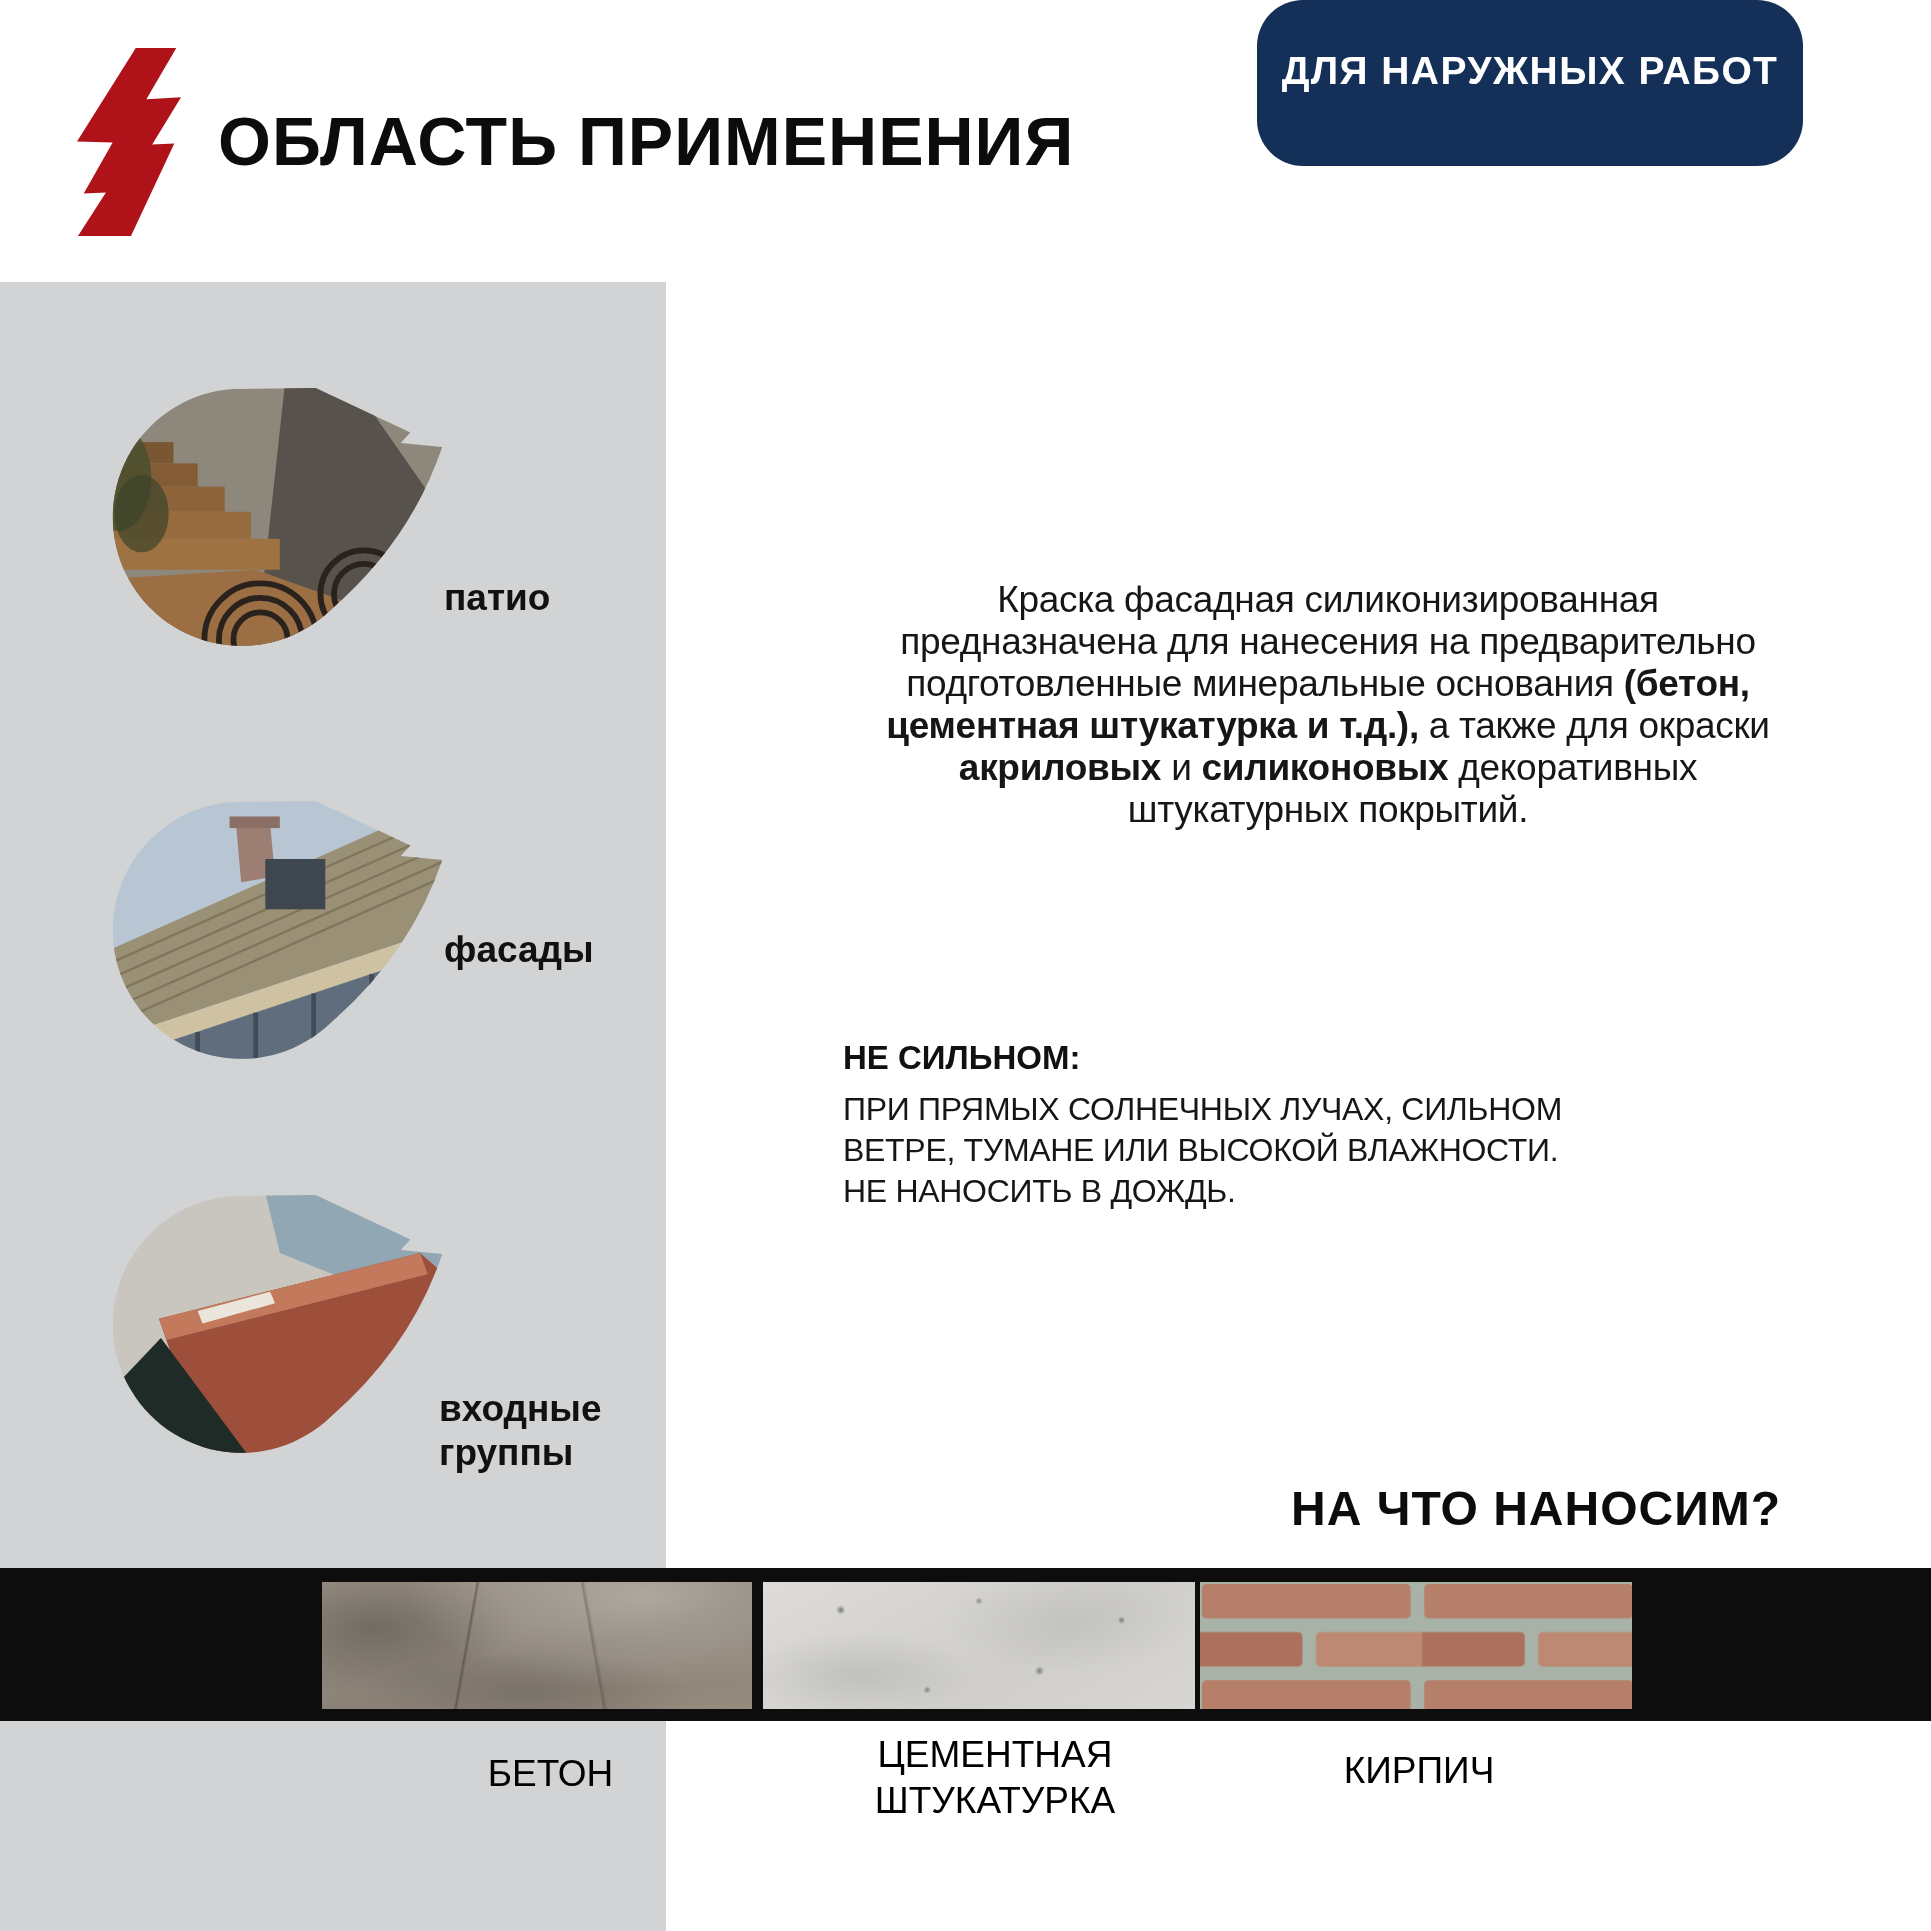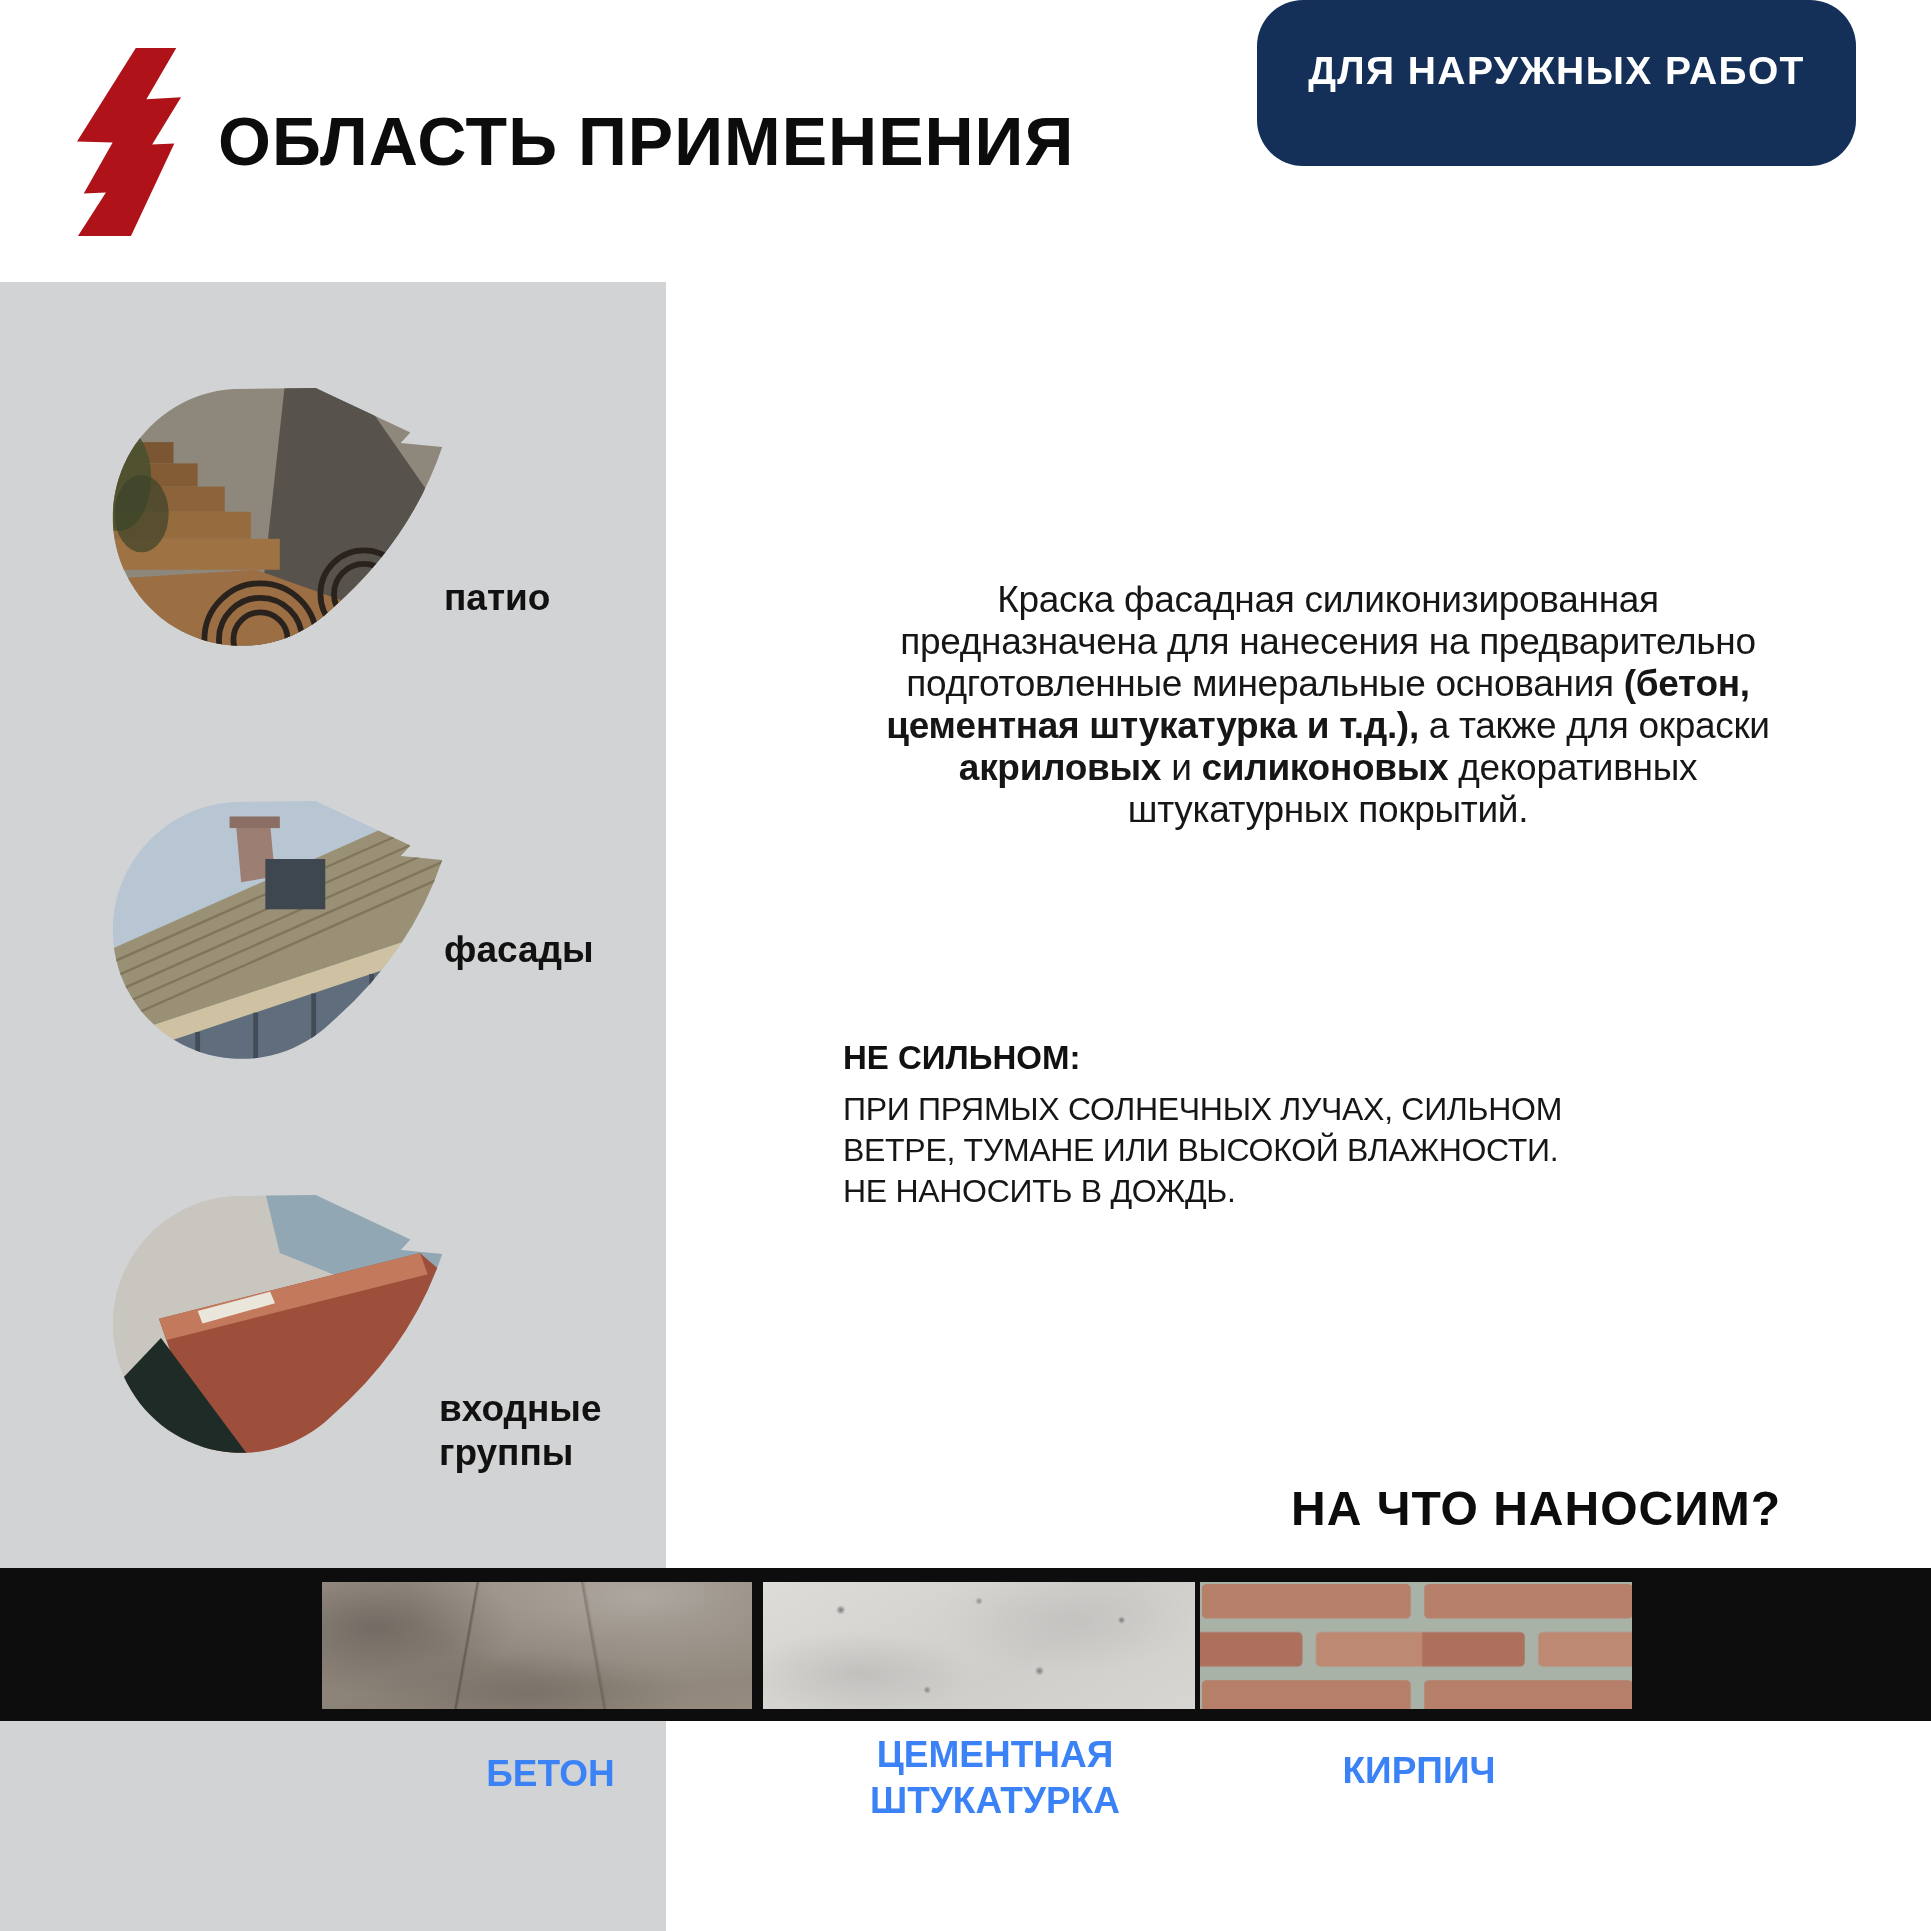--- a/index.html
+++ b/index.html
@@ -5,21 +5,21 @@
   :root{
     --accent:#b0121a; --navy:#143058; --gray:#d2d3d4; --black:#0d0d0d; --ink:#141414;
   }
   html,body{margin:0;padding:0;}
   body{width:1931px;height:1931px;background:#fff;font-family:"Liberation Sans",sans-serif;color:var(--ink);}
   .page{position:relative;width:1931px;height:1931px;overflow:hidden;background:#fff;}
 
   
   .logo{position:absolute;left:77px;top:46px;width:106px;height:193px;}
   .title{position:absolute;left:218px;top:102px;font-size:68px;font-weight:bold;letter-spacing:1px;color:#0c0c0c;white-space:nowrap;margin:0;}
-  .badge{position:absolute;left:1257px;top:0;width:599px;height:166px;background:var(--navy);
+  .badge{position:absolute;left:1257px;top:0;width:546px;height:166px;background:var(--navy);
          border-radius:0 0 46px 46px;border-top-left-radius:46px;border-top-right-radius:46px;
          display:flex;align-items:center;justify-content:center;padding-bottom:25px;box-sizing:border-box;}
   .badge span{color:#fff;font-size:39px;font-weight:bold;letter-spacing:1.4px;white-space:nowrap;}
 
   
   .sidebar{position:absolute;left:0;top:282px;width:666px;height:1649px;background:var(--gray);}
   .app-photo{position:absolute;left:101px;width:348px;height:266px;}
   .app-photo.p1{top:386px;} .app-photo.p2{top:799px;} .app-photo.p3{top:1193px;}
   .app-label{position:absolute;left:444px;font-size:37px;font-weight:bold;color:#111;line-height:44px;white-space:pre-line;margin-top:28px;}
   .app-label.l1{top:548px;} .app-label.l2{top:900px;} .app-label.l3{left:439px;top:1359px;}
@@ -49,21 +49,21 @@
     background:
       radial-gradient(circle 3.9px at 18% 22%, rgba(40,40,40,.55), rgba(0,0,0,0) 4.8px),
       radial-gradient(circle 3.9px at 64% 70%, rgba(40,40,40,.5), rgba(0,0,0,0) 4.8px),
       radial-gradient(circle 2.9px at 83% 30%, rgba(40,40,40,.5), rgba(0,0,0,0) 3.9px),
       radial-gradient(circle 2.9px at 38% 85%, rgba(40,40,40,.45), rgba(0,0,0,0) 3.9px),
       radial-gradient(circle 2.9px at 50% 15%, rgba(40,40,40,.4), rgba(0,0,0,0) 3.9px),
       radial-gradient(50% 70% at 70% 30%, rgba(0,0,0,.06), rgba(0,0,0,0) 60%),
       radial-gradient(45% 55% at 22% 72%, rgba(0,0,0,.09), rgba(0,0,0,0) 60%),
       linear-gradient(150deg,#dedcd8,#cfcecb 60%,#d8d6d2);}
   .photo.brick{left:1200px;width:432px;}
-  .surf-label{position:absolute;font-size:37px;font-weight:bold;color:#3b82f6;text-align:center;white-space:pre-line;line-height:46px;}
+  .surf-label{position:absolute;font-size:37px;font-weight:normal;color:#000000;text-align:center;white-space:pre-line;line-height:46px;}
   .surf-label.s1{left:391px;top:1751px;width:319px;}
   .surf-label.s2{left:821px;top:1732px;width:348px;}
   .surf-label.s3{left:1255px;top:1748px;width:328px;}
 </style>
 </head>
 <body>
 
 <div class="page">
 
   <svg class="logo" viewBox="0 0 110 200" aria-hidden="true">

